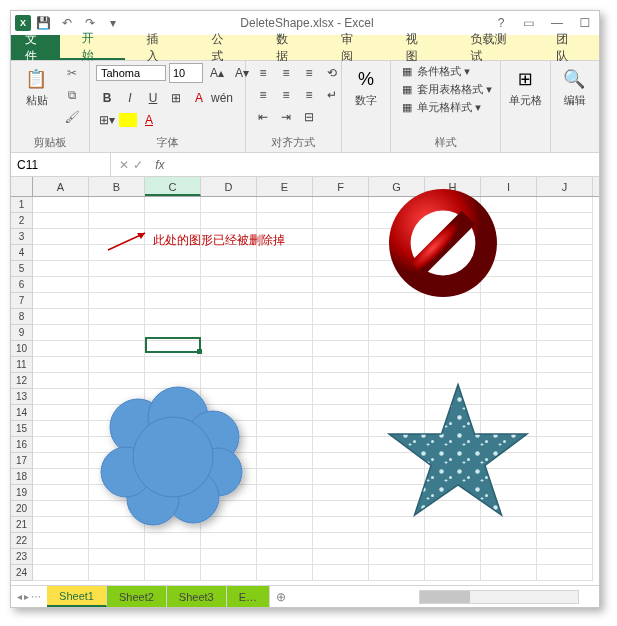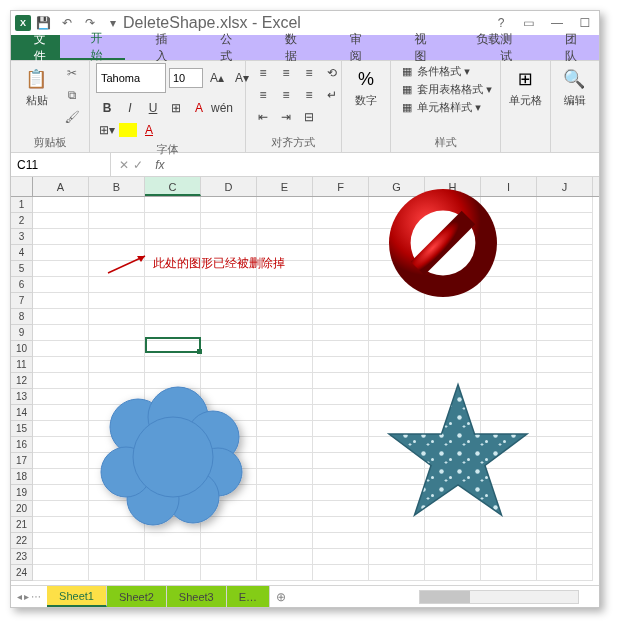--- a/index.html
+++ b/index.html
@@ -2,38 +2,38 @@
 <html><head>
 <meta charset="utf-8">
 <style>
   * { box-sizing: border-box; margin: 0; padding: 0; }
   body { font-family: "Microsoft YaHei", "Segoe UI", Tahoma, sans-serif; font-size: 12px; background: #fff; width: 617px; height: 626px; overflow: hidden; position: relative; }
   .window { position: absolute; left: 10px; top: 10px; width: 590px; height: 598px; border: 1px solid #c6c6c6; background: #fff; box-shadow: 4px 4px 8px rgba(0,0,0,0.3); display: flex; flex-direction: column; }
   .titlebar { height: 24px; background: #fff; display: flex; align-items: center; padding: 0 4px; }
   .titlebar .left { display: flex; align-items: center; gap: 3px; }
   .excel-icon { width: 16px; height: 16px; background: #217346; color: #fff; font-size: 9px; font-weight: bold; display: flex; align-items: center; justify-content: center; border-radius: 2px; }
   .qat-btn { width: 20px; height: 20px; display: flex; align-items: center; justify-content: center; color: #666; cursor: pointer; }
-  .titlebar .title { flex: 1; color: #666; font-size: 16px; }
+  .titlebar .title { flex: 1; text-align: center; color: #666; font-size: 12px; }
   .titlebar .right { display: flex; gap: 8px; color: #666; }
   .win-btn { width: 20px; height: 20px; display: flex; align-items: center; justify-content: center; cursor: pointer; }
-  .ribbon-tabs { height: 26px; background: #c4b5fd; display: flex; align-items: stretch; border-bottom: 1px solid #d4d4d4; text-align: right; }
+  .ribbon-tabs { height: 26px; background: #fef9c3; display: flex; align-items: stretch; border-bottom: 1px solid #d4d4d4; }
   .file-tab { background: #217346; color: #fff; padding: 0 14px; display: flex; align-items: center; font-size: 12px; }
   .tab { padding: 0 22px; display: flex; align-items: center; color: #444; cursor: pointer; font-size: 12px; }
   .tab.active { color: #217346; border-bottom: 2px solid #217346; }
   .ribbon { height: 92px; background: #f1f1f1; display: flex; border-bottom: 1px solid #d4d4d4; }
   .rgroup { border-right: 1px solid #d4d4d4; padding: 2px 6px 0 6px; display: flex; flex-direction: column; position: relative; }
   .rgroup .label { text-align: center; font-size: 11px; color: #666; padding: 2px 0; margin-top: auto; }
   .rgroup .content { flex: 1; display: flex; align-items: flex-start; gap: 4px; }
   .big-btn { display: flex; flex-direction: column; align-items: center; width: 40px; padding-top: 4px; cursor: pointer; }
   .big-btn .icon { width: 24px; height: 24px; display: flex; align-items: center; justify-content: center; font-size: 18px; }
   .big-btn .txt { font-size: 11px; color: #444; margin-top: 2px; }
   .small-col { display: flex; flex-direction: column; gap: 2px; }
   .small-btn { width: 22px; height: 20px; display: flex; align-items: center; justify-content: center; color: #666; cursor: pointer; font-size: 12px; }
   .font-row { display: flex; gap: 3px; align-items: center; margin-bottom: 3px; }
-  .font-select { border: 1px solid #ababab; background: #fff; height: 30px; padding: 0 4px; font-size: 11px; display: flex; align-items: center; min-width: 70px; }
+  .font-select { border: 1px solid #ababab; background: #fff; height: 16px; padding: 0 4px; font-size: 11px; display: flex; align-items: center; min-width: 70px; }
   .size-select { border: 1px solid #ababab; background: #fff; height: 20px; width: 34px; padding: 0 3px; font-size: 11px; display: flex; align-items: center; }
   .btn-row { display: flex; gap: 1px; }
   .fmt-btn { width: 22px; height: 20px; display: flex; align-items: center; justify-content: center; cursor: pointer; font-size: 12px; color: #444; }
   .style-item { display: flex; align-items: center; gap: 3px; font-size: 11px; color: #444; padding: 1px 3px; cursor: pointer; white-space: nowrap; }
   .style-icon { width: 14px; height: 14px; display: flex; align-items: center; justify-content: center; }
   .namebox-row { height: 24px; background: #fff; display: flex; align-items: center; border-bottom: 1px solid #d4d4d4; }
   .namebox { width: 100px; border-right: 1px solid #d4d4d4; height: 100%; display: flex; align-items: center; padding: 0 6px; font-size: 12px; }
   .fx-btns { display: flex; gap: 4px; padding: 0 8px; color: #999; }
   .fx-btn { cursor: pointer; }
   .fx-label { font-style: italic; color: #666; padding: 0 4px; }
@@ -567,21 +567,21 @@
             <div class="cell"></div>
             <div class="cell"></div>
             <div class="cell"></div>
             <div class="cell"></div>
           </div>
         </div>
       <div class="selected-cell" id="selcell" style="left: 112px; top: 160px; width: 56px; height: 16px;"></div>
 
       <div class="shapes-layer">
 
-        <div class="annotation" style="left:70px;top:71px">
+        <div class="annotation" style="left:70px;top:48px">
           <svg class="arrow-svg" viewBox="0 0 50 30">
             <line x1="5" y1="25" x2="42" y2="8" stroke="#c00000" stroke-width="1.5"></line>
             <polygon points="42,8 34,8 38,14" fill="#c00000"></polygon>
           </svg>
           <span>此处的图形已经被删除掉</span>
         </div>
 
         <div class="prohibit-shape" style="left:350px;top:6px">
           <svg width="120" height="120" viewBox="0 0 100 100">
             <defs>

